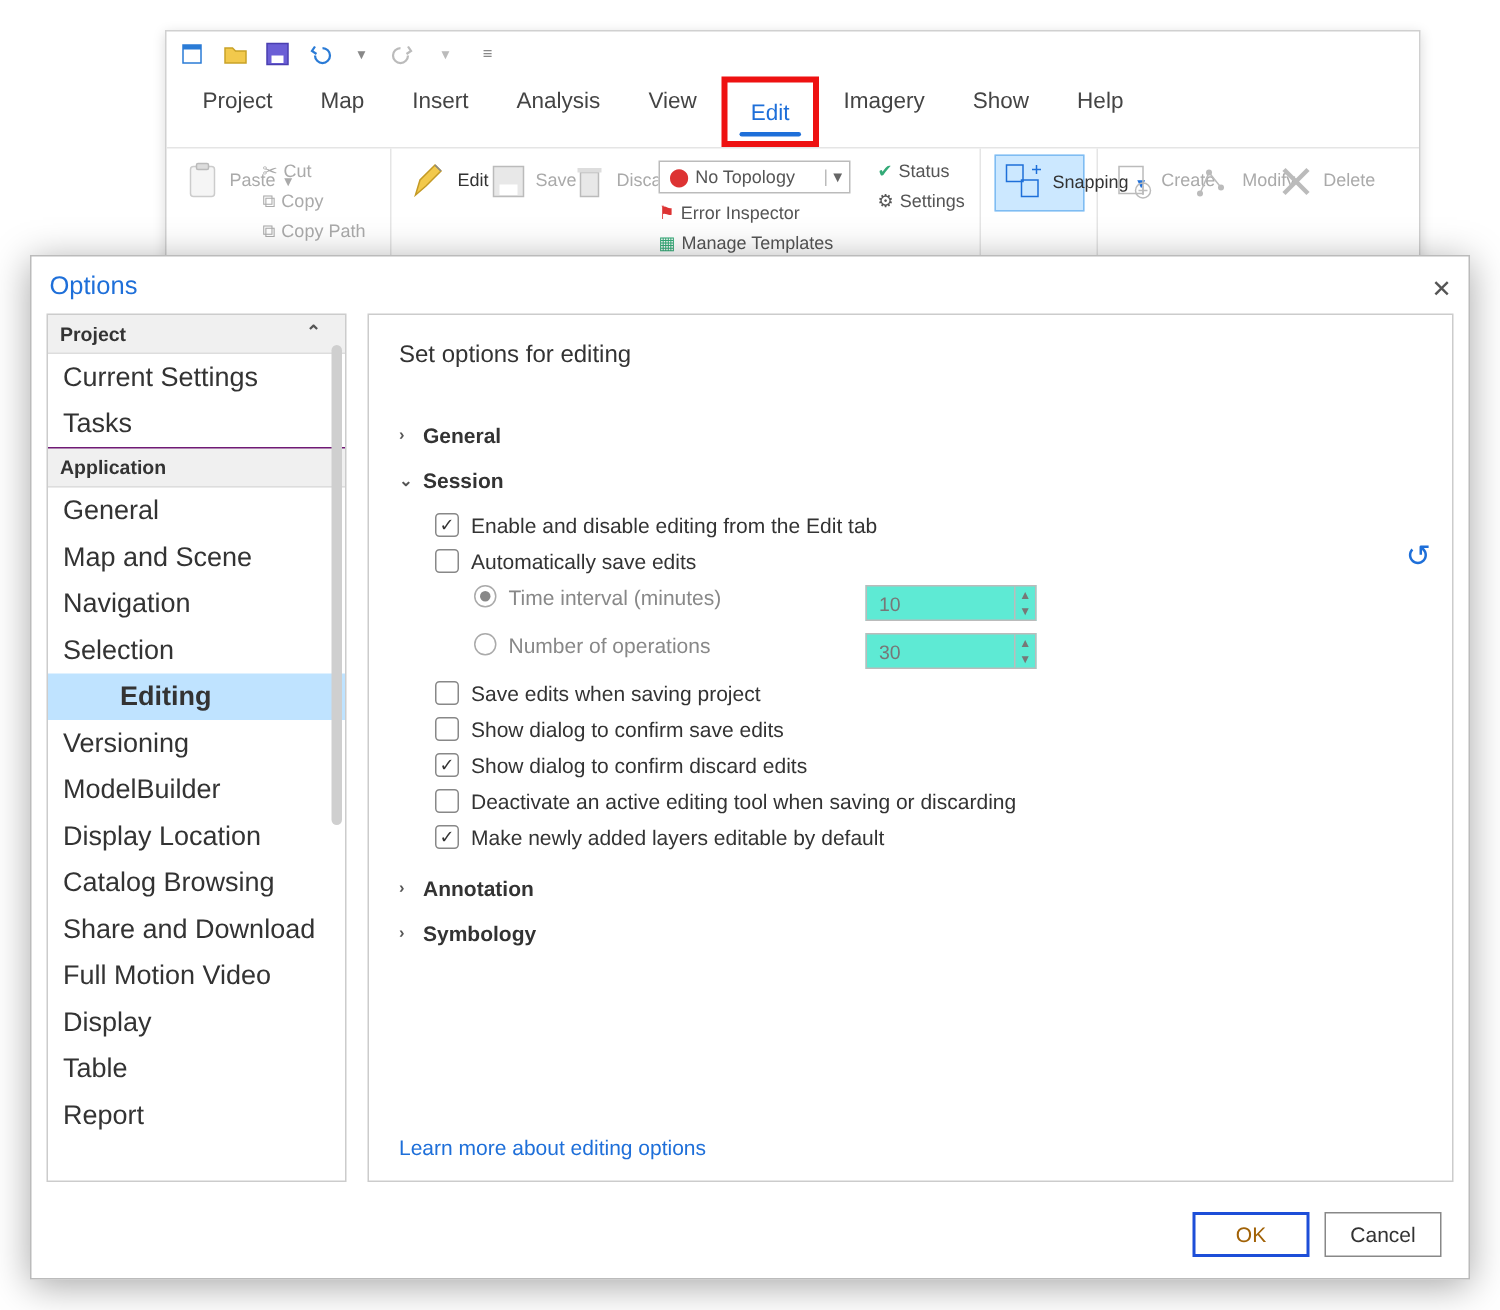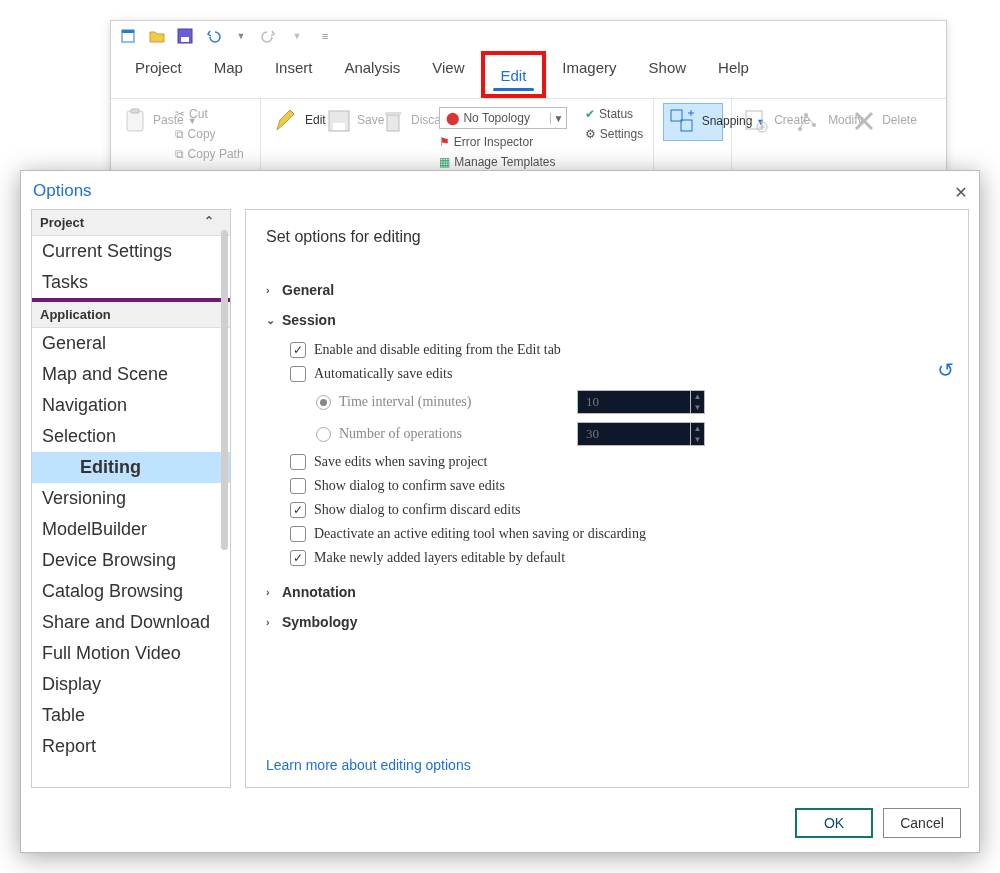--- a/index.html
+++ b/index.html
@@ -30,47 +30,47 @@
 .combo { display: inline-flex; align-items: center; height: 22px; border: 1px solid #bbb; background: #fff; }
 .combo .sel { padding: 0 6px; font-size: 12px; min-width: 110px; display: flex; align-items: center; gap: 4px; }
 .combo .arrow { border-left: 1px solid #bbb; width: 16px; text-align: center; font-size: 10px; color: #666; }
 
 .options-window { position: absolute; left: 20px; top: 170px; right: 20px; bottom: 20px; background: #fff; border: 1px solid #bbb; box-shadow: 0 4px 24px rgba(0,0,0,0.35); }
 .options-title { font-size: 17px; color: #1e6fd9; padding: 10px 12px 6px; }
 .close-x { position: absolute; right: 8px; top: 12px; width: 20px; height: 20px; cursor: pointer; color: #555; font-size: 16px; text-align: center; }
 .options-body { position: absolute; top: 38px; left: 10px; right: 10px; bottom: 64px; display: flex; gap: 14px; }
 .sidebar { width: 200px; border: 1px solid #ccc; background: #fff; overflow: hidden; position: relative; }
 .sidebar-inner { overflow-y: auto; height: 100%; }
-.side-header { background: #f0f0f0; border-top: 4px solid #701a75; border-bottom: 1px solid #ddd; padding: 5px 8px; font-weight: 600; font-size: 13px; position: relative; }
+.side-header { background: #f0f0f0; border-top: 1px solid #701a75; border-bottom: 1px solid #ddd; padding: 5px 8px; font-weight: 600; font-size: 13px; position: relative; }
 .side-header.first { border-top: none; }
 .side-header .chev { position: absolute; right: 16px; top: 4px; color: #555; font-size: 12px; }
 .side-item { padding: 5px 10px; font-size: 18px; cursor: pointer; }
 .side-item.selected { background: #bfe3ff; font-weight: 600; padding-left: 48px; }
 .scroll-thumb { position: absolute; right: 2px; top: 20px; width: 7px; height: 320px; background: #cfcfcf; border-radius: 4px; }
 
 .content { flex: 1; border: 1px solid #ccc; padding: 18px 20px 12px; position: relative; overflow: hidden; }
 .content-title { font-size: 16px; font-weight: 400; margin-bottom: 36px; }
 .section { margin-bottom: 14px; }
 .sect-head { font-weight: 600; font-size: 14px; display: flex; align-items: center; gap: 4px; cursor: pointer; margin-bottom: 10px; }
 .sect-head .tri { font-size: 11px; color: #555; width: 12px; }
-.row { display: flex; align-items: center; gap: 8px; padding: 4px 0 4px 24px; font-size: 14px; font-family: Liberation Serif, serif; }
+.row { display: flex; gap: 8px; padding: 4px 0 4px 24px; font-size: 14px; }
 .row.indent { padding-left: 50px; color: #888; }
 .chk { width: 16px; height: 16px; border: 1px solid #888; border-radius: 3px; display: inline-flex; align-items: center; justify-content: center; font-size: 12px; color: #333; flex: 0 0 16px; }
 .chk.checked::after { content: "✓"; }
 .radio { width: 15px; height: 15px; border: 1px solid #aaa; border-radius: 50%; display: inline-flex; align-items: center; justify-content: center; flex: 0 0 15px; }
 .radio.sel::after { content: ""; width: 7px; height: 7px; background: #888; border-radius: 50%; }
-.spinner { border: 1px solid #bbb; background: #0f172a; width: 128px; height: 24px; display: flex; align-items: center; color: #777; font-size: 13px; padding-left: 8px; position: relative; }
+.spinner { border: 1px solid #bbb; background: #5eead4; width: 114px; height: 24px; display: flex; align-items: center; color: #777; font-size: 13px; padding-left: 8px; position: relative; }
 .spinner .spins { position: absolute; right: 0; top: 0; bottom: 0; width: 14px; display: flex; flex-direction: column; border-left: 1px solid #bbb; }
 .spinner .sp { flex: 1; font-size: 8px; display: flex; align-items: center; justify-content: center; color: #777; }
 .reset-icon { position: absolute; right: 14px; top: 148px; color: #1e6fd9; font-size: 20px; cursor: pointer; }
 .link { position: absolute; left: 20px; bottom: 14px; color: #1e6fd9; font-size: 14px; cursor: pointer; }
 
 .buttons { position: absolute; right: 18px; bottom: 14px; display: flex; gap: 10px; }
 .btn { width: 78px; height: 30px; border: 1px solid #888; display: flex; align-items: center; justify-content: center; font-size: 14px; cursor: pointer; background: #fff; }
-.btn.primary { border: 2px solid #0f766e; color: #0c4a6e; }
+.btn.primary { border: 2px solid #1d4ed8; color: #a16207; }
 
 svg { display: block; }
 </style>
 </head>
 <body>
 
 <div class="ribbon-wrap">
   <div class="qat">
     <span class="qat-item">
         <svg width="18" height="18">
@@ -279,21 +279,21 @@
       <div class="side-item">Current Settings</div>
       <div class="side-item">Tasks</div>
       <div class="side-header">Application</div>
       <div class="side-item">General</div>
       <div class="side-item">Map and Scene</div>
       <div class="side-item">Navigation</div>
       <div class="side-item">Selection</div>
       <div class="side-item selected">Editing</div>
       <div class="side-item">Versioning</div>
       <div class="side-item">ModelBuilder</div>
-      <div class="side-item">Device Browsing</div>
+      <div class="side-item">Display Location</div>
       <div class="side-item">Catalog Browsing</div>
       <div class="side-item">Share and Download</div>
       <div class="side-item">Full Motion Video</div>
       <div class="side-item">Display</div>
       <div class="side-item">Table</div>
       <div class="side-item">Report</div>
       </div>
       <div class="scroll-thumb"></div>
     </div>
 

